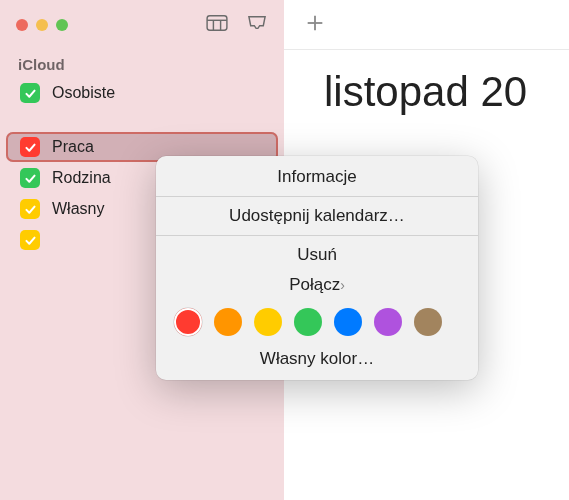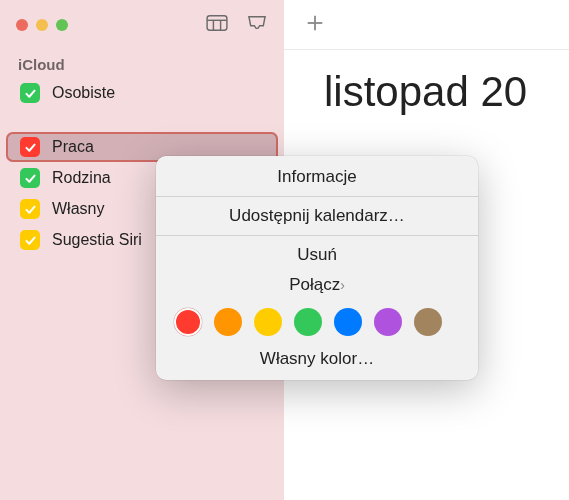--- a/index.html
+++ b/index.html
@@ -92,21 +92,20 @@
             <span>Własny</span>
           </li>
         </ul>
         <ul class="cal-list">
           <li class="cal-item">
             <span class="checkbox" style="background: rgb(255, 204, 0);">
               <svg viewBox="0 0 16 16" fill="none" stroke="white" stroke-width="2.5" stroke-linecap="round" stroke-linejoin="round">
                 <polyline points="3,8.5 6.5,12 13,4.5"></polyline>
               </svg>
             </span>
-            <span>Sugestia Siri</span>
           </li>
         </ul>
       </div>
   </aside>
 
   <main class="main">
     <div class="main-toolbar">
       <span>
         <svg class="plus-icon" viewBox="0 0 24 24" fill="none" stroke="currentColor" stroke-width="2">
             <line x1="12" y1="4" x2="12" y2="20"></line>

